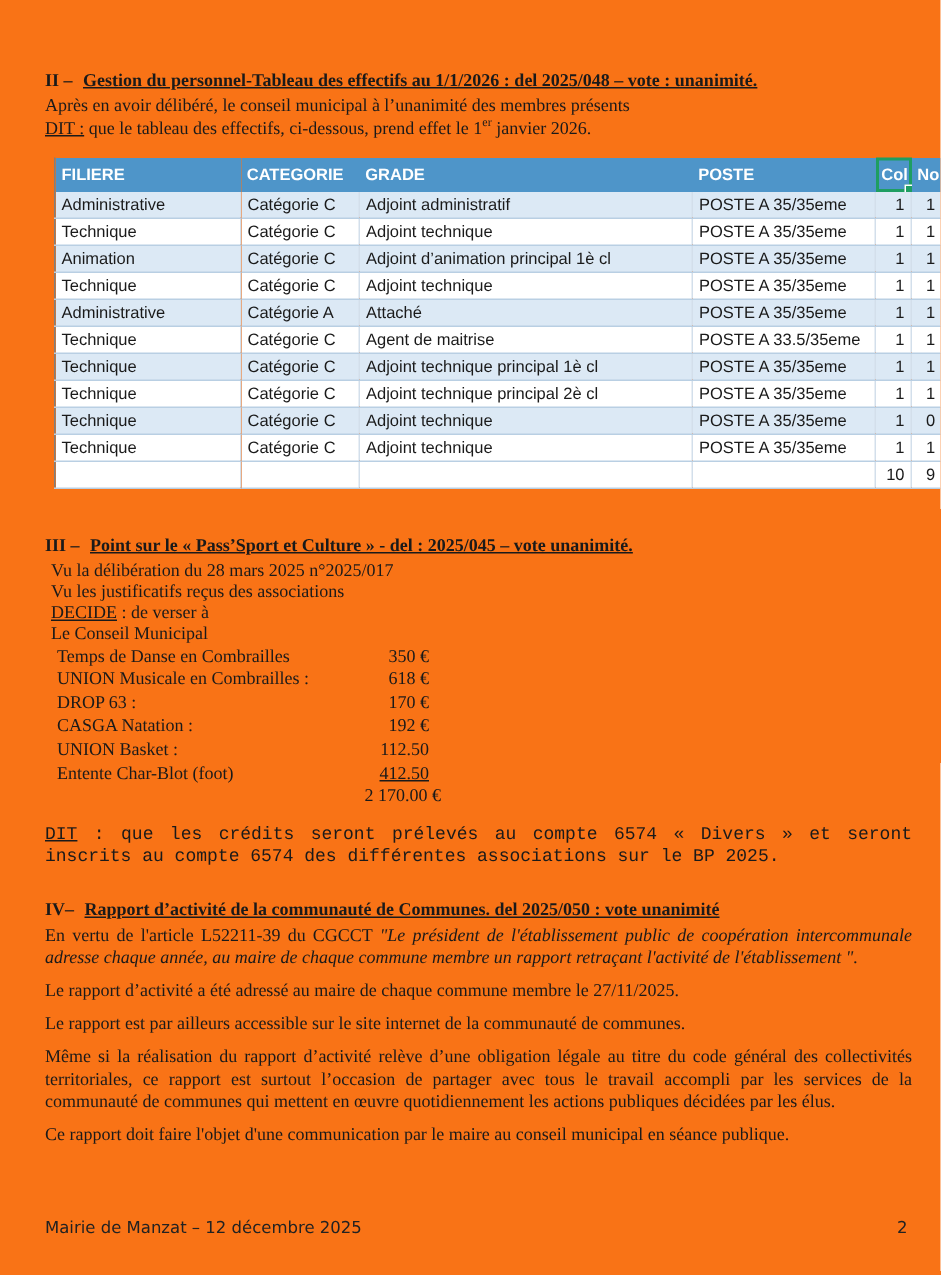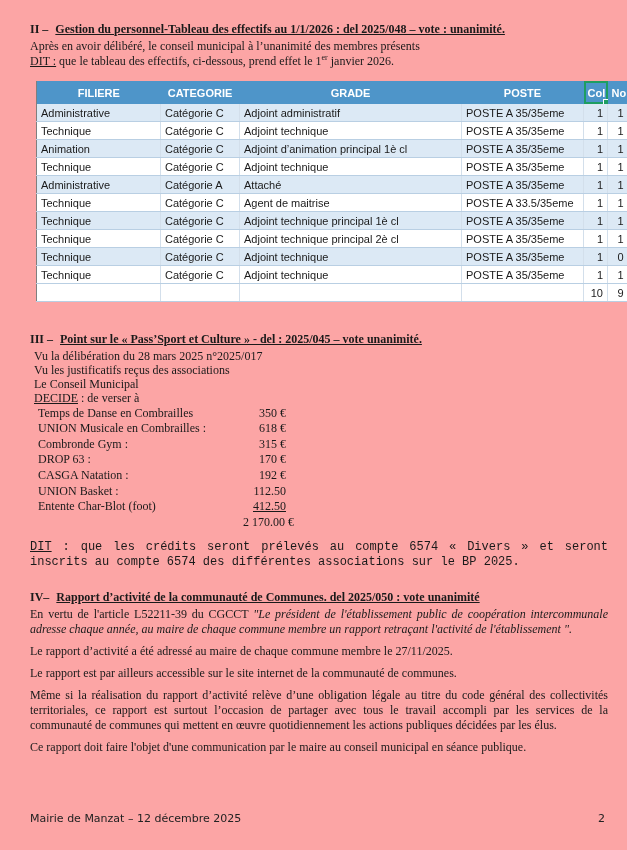--- a/index.html
+++ b/index.html
@@ -1,21 +1,21 @@
 <!DOCTYPE html>
 <html style="--header-bg: #4E95C9; --row-alt: #DCE9F5; --sel-green: #1E9E62;"><head>
 <meta charset="utf-8">
 <style>
   html,body{margin:0;padding:0;background:#ffffff;}
   .page{
     position:relative;
     width:627px;height:850px;
     box-sizing:border-box;
-    padding:22px 19px 0 30px;
-    background:#fca5a5;
+    padding:46px 19px 0 30px;
+    background:#f97316;
     font-family:"Liberation Serif","DejaVu Serif",serif;
     font-size:12px;color:#1a1a1a;
     overflow:hidden;
   }
   
   .sec-heading{font-weight:bold;margin:0 0 2px 0;line-height:1.25;}
   .sec-heading .hprefix{text-decoration:none;margin-right:4px;}
   .sec-heading .htext{text-decoration:underline;}
   p{margin:0;line-height:1.25;}
   .just{text-align:justify;}
@@ -27,21 +27,21 @@
     margin:12px 0 0 6px;
     width:591px;
     font-family:"Liberation Sans","DejaVu Sans",sans-serif;
     font-size:11px;
     border-left:1px solid #7f7f7f;
     border-bottom:1px solid #bfcfdf;
     table-layout:fixed;
   }
   table.effectifs th{
     background:var(--header-bg,#4E95C9);
-    color:#ffffff;font-weight:bold;text-align:center;
+    color:#ffffff;font-weight:bold;text-align:left;
     height:21px;padding:1px 4px;position:relative;
     white-space:nowrap;overflow:hidden;
   }
   table.effectifs td{
     height:17px;padding:0 4px;
     border-bottom:1px solid #b9cfe3;
     border-left:1px solid #d3dfeb;
     white-space:nowrap;overflow:hidden;
   }
   table.effectifs td:first-child{border-left:none;}
@@ -209,34 +209,30 @@
     </tfoot>
   </table>
 
   <div class="sec3">
     <p class="sec-heading">
       <span class="hprefix">III –</span>
       <span class="htext">Point sur le « Pass’Sport et Culture » - del : 2025/045 – vote unanimité.</span>
     </p>
     <p class="vu">Vu la délibération du 28 mars 2025 n°2025/017</p>
     <p class="vu">Vu les justificatifs reçus des associations</p>
+    <p class="vu"><span class="ul">DECIDE</span><span> :  de verser à</span></p>
     <p class="vu">Le Conseil Municipal</p>
-    <p class="vu"><span class="ul">DECIDE</span><span> :  de verser à</span></p>
     <div class="grants">
         <div class="grant-row">
           <span class="gname">Temps de Danse en Combrailles</span>
           <span class="gamount">350 €</span>
         </div>
         <div class="grant-row">
           <span class="gname">UNION Musicale en Combrailles :</span>
           <span class="gamount">618 €</span>
-        </div>
-        <div class="grant-row">
-          <span class="gname">Combronde Gym :</span>
-          <span class="gamount">315 €</span>
         </div>
         <div class="grant-row">
           <span class="gname">DROP 63 :</span>
           <span class="gamount">170 €</span>
         </div>
         <div class="grant-row">
           <span class="gname">CASGA Natation :</span>
           <span class="gamount">192 €</span>
         </div>
         <div class="grant-row">

